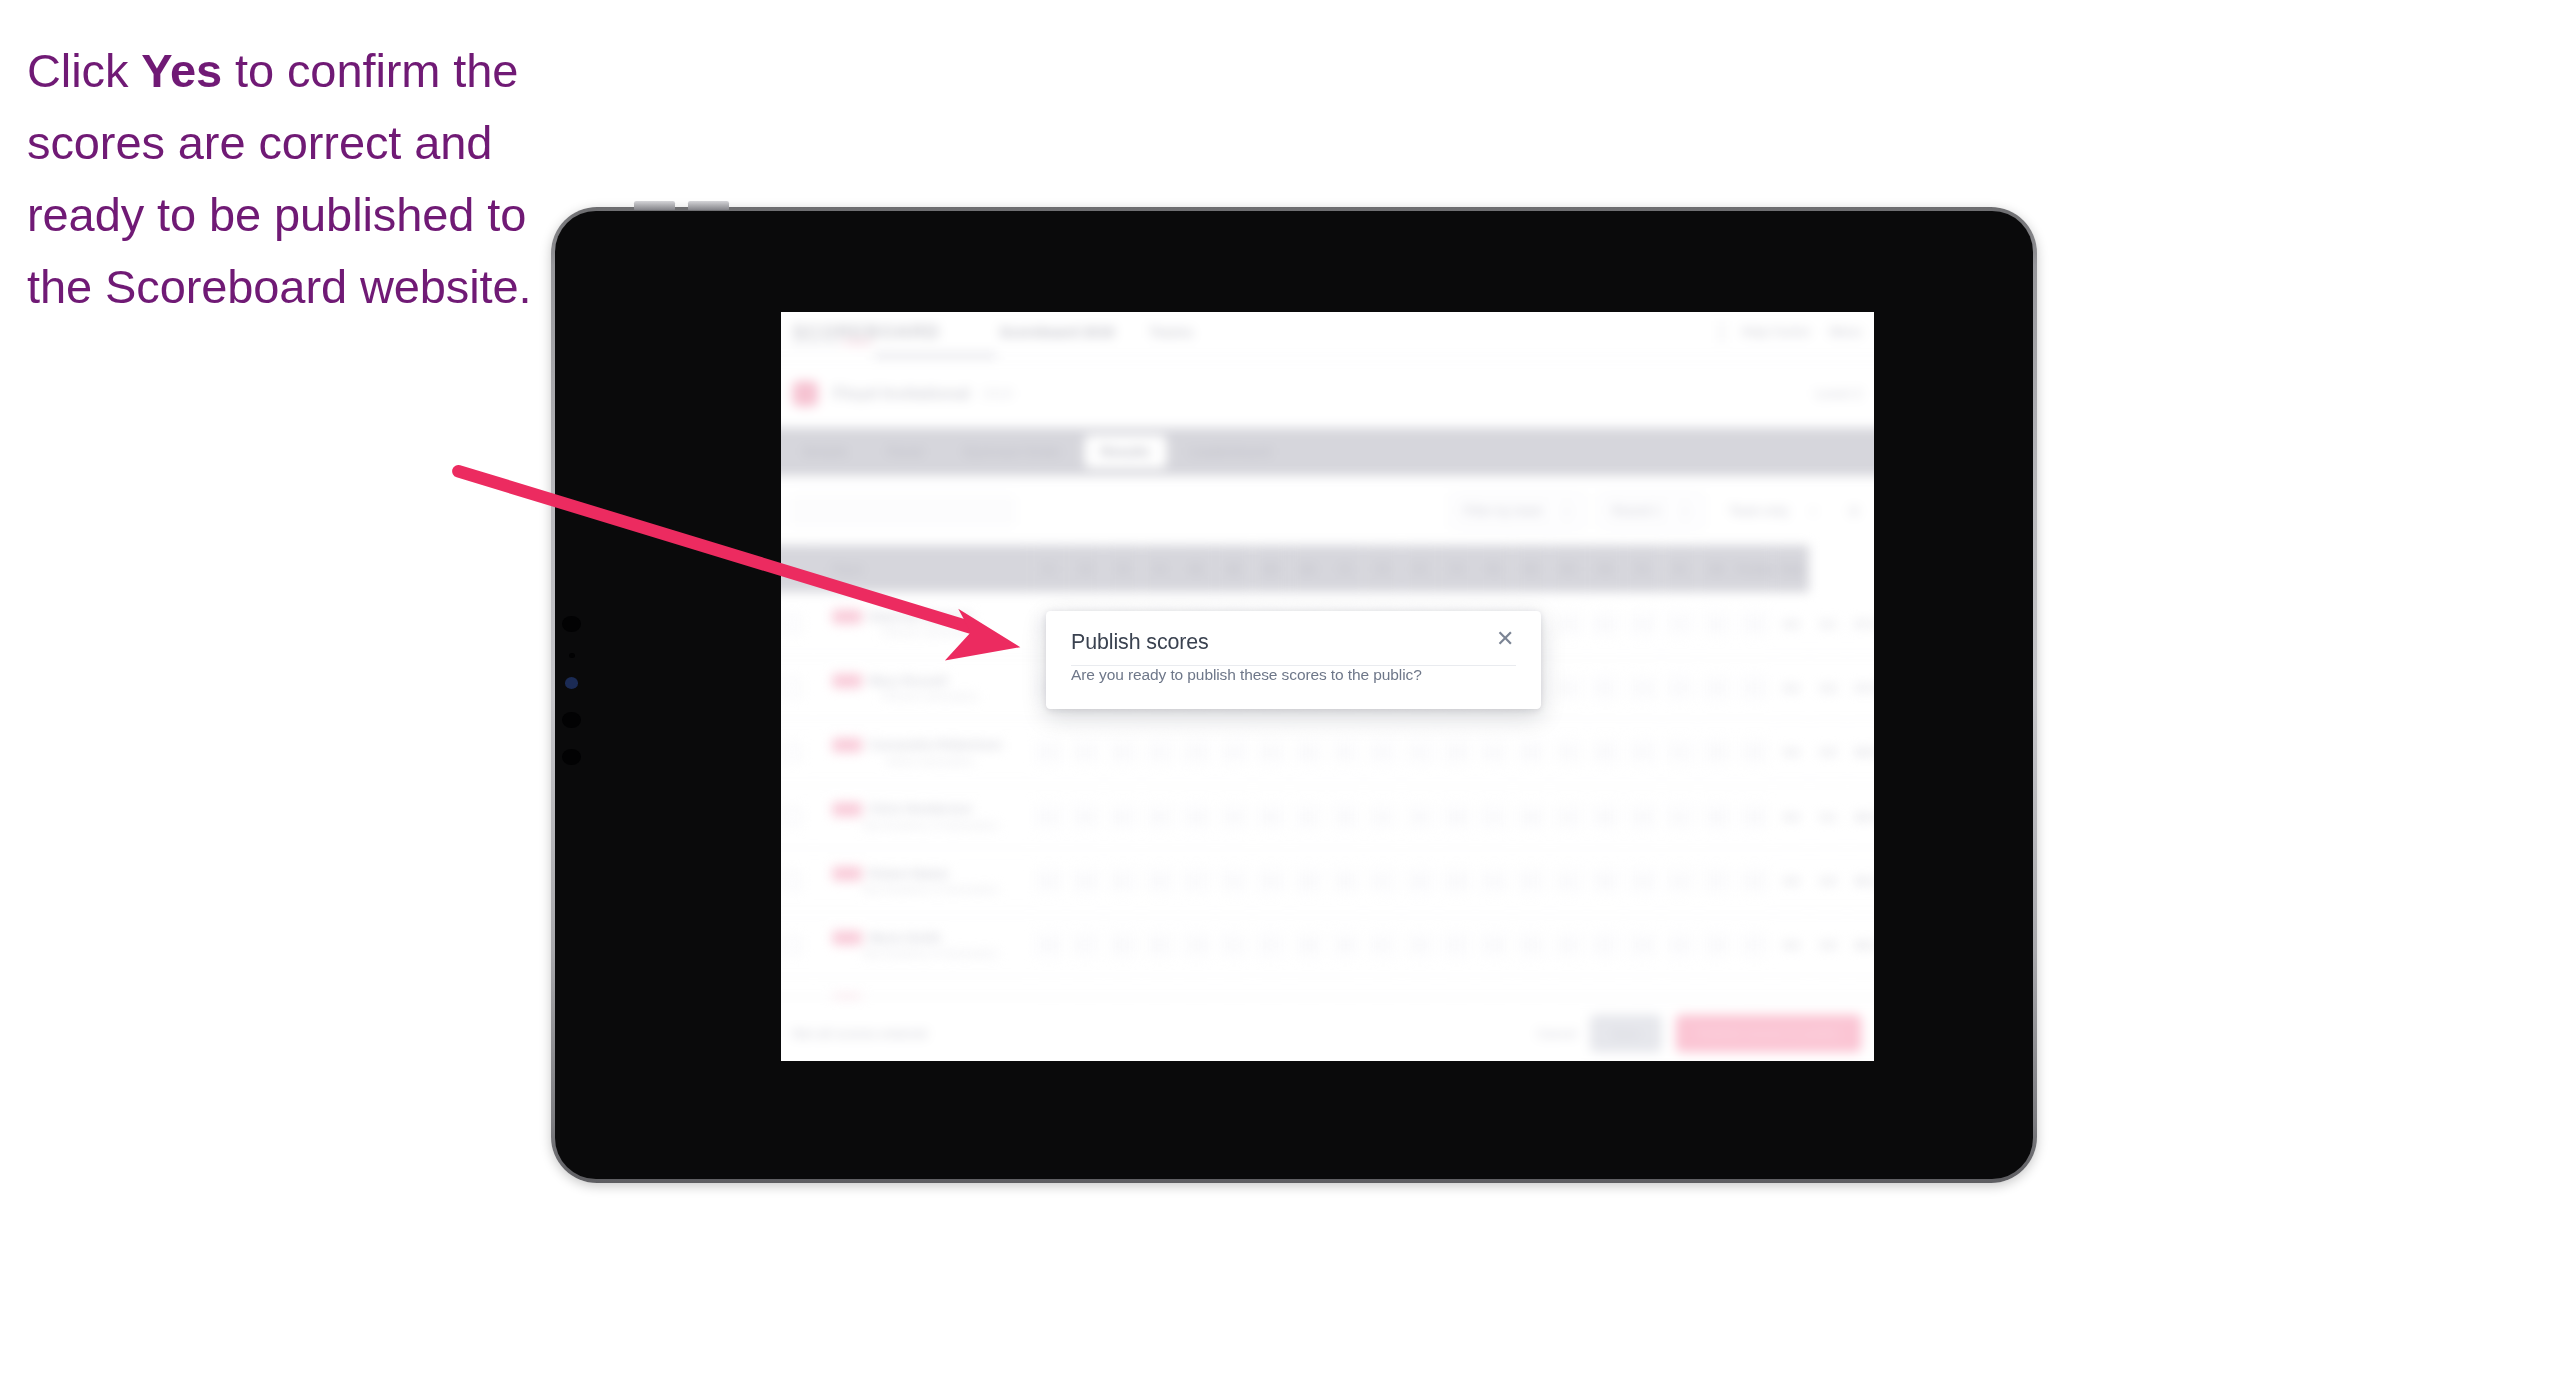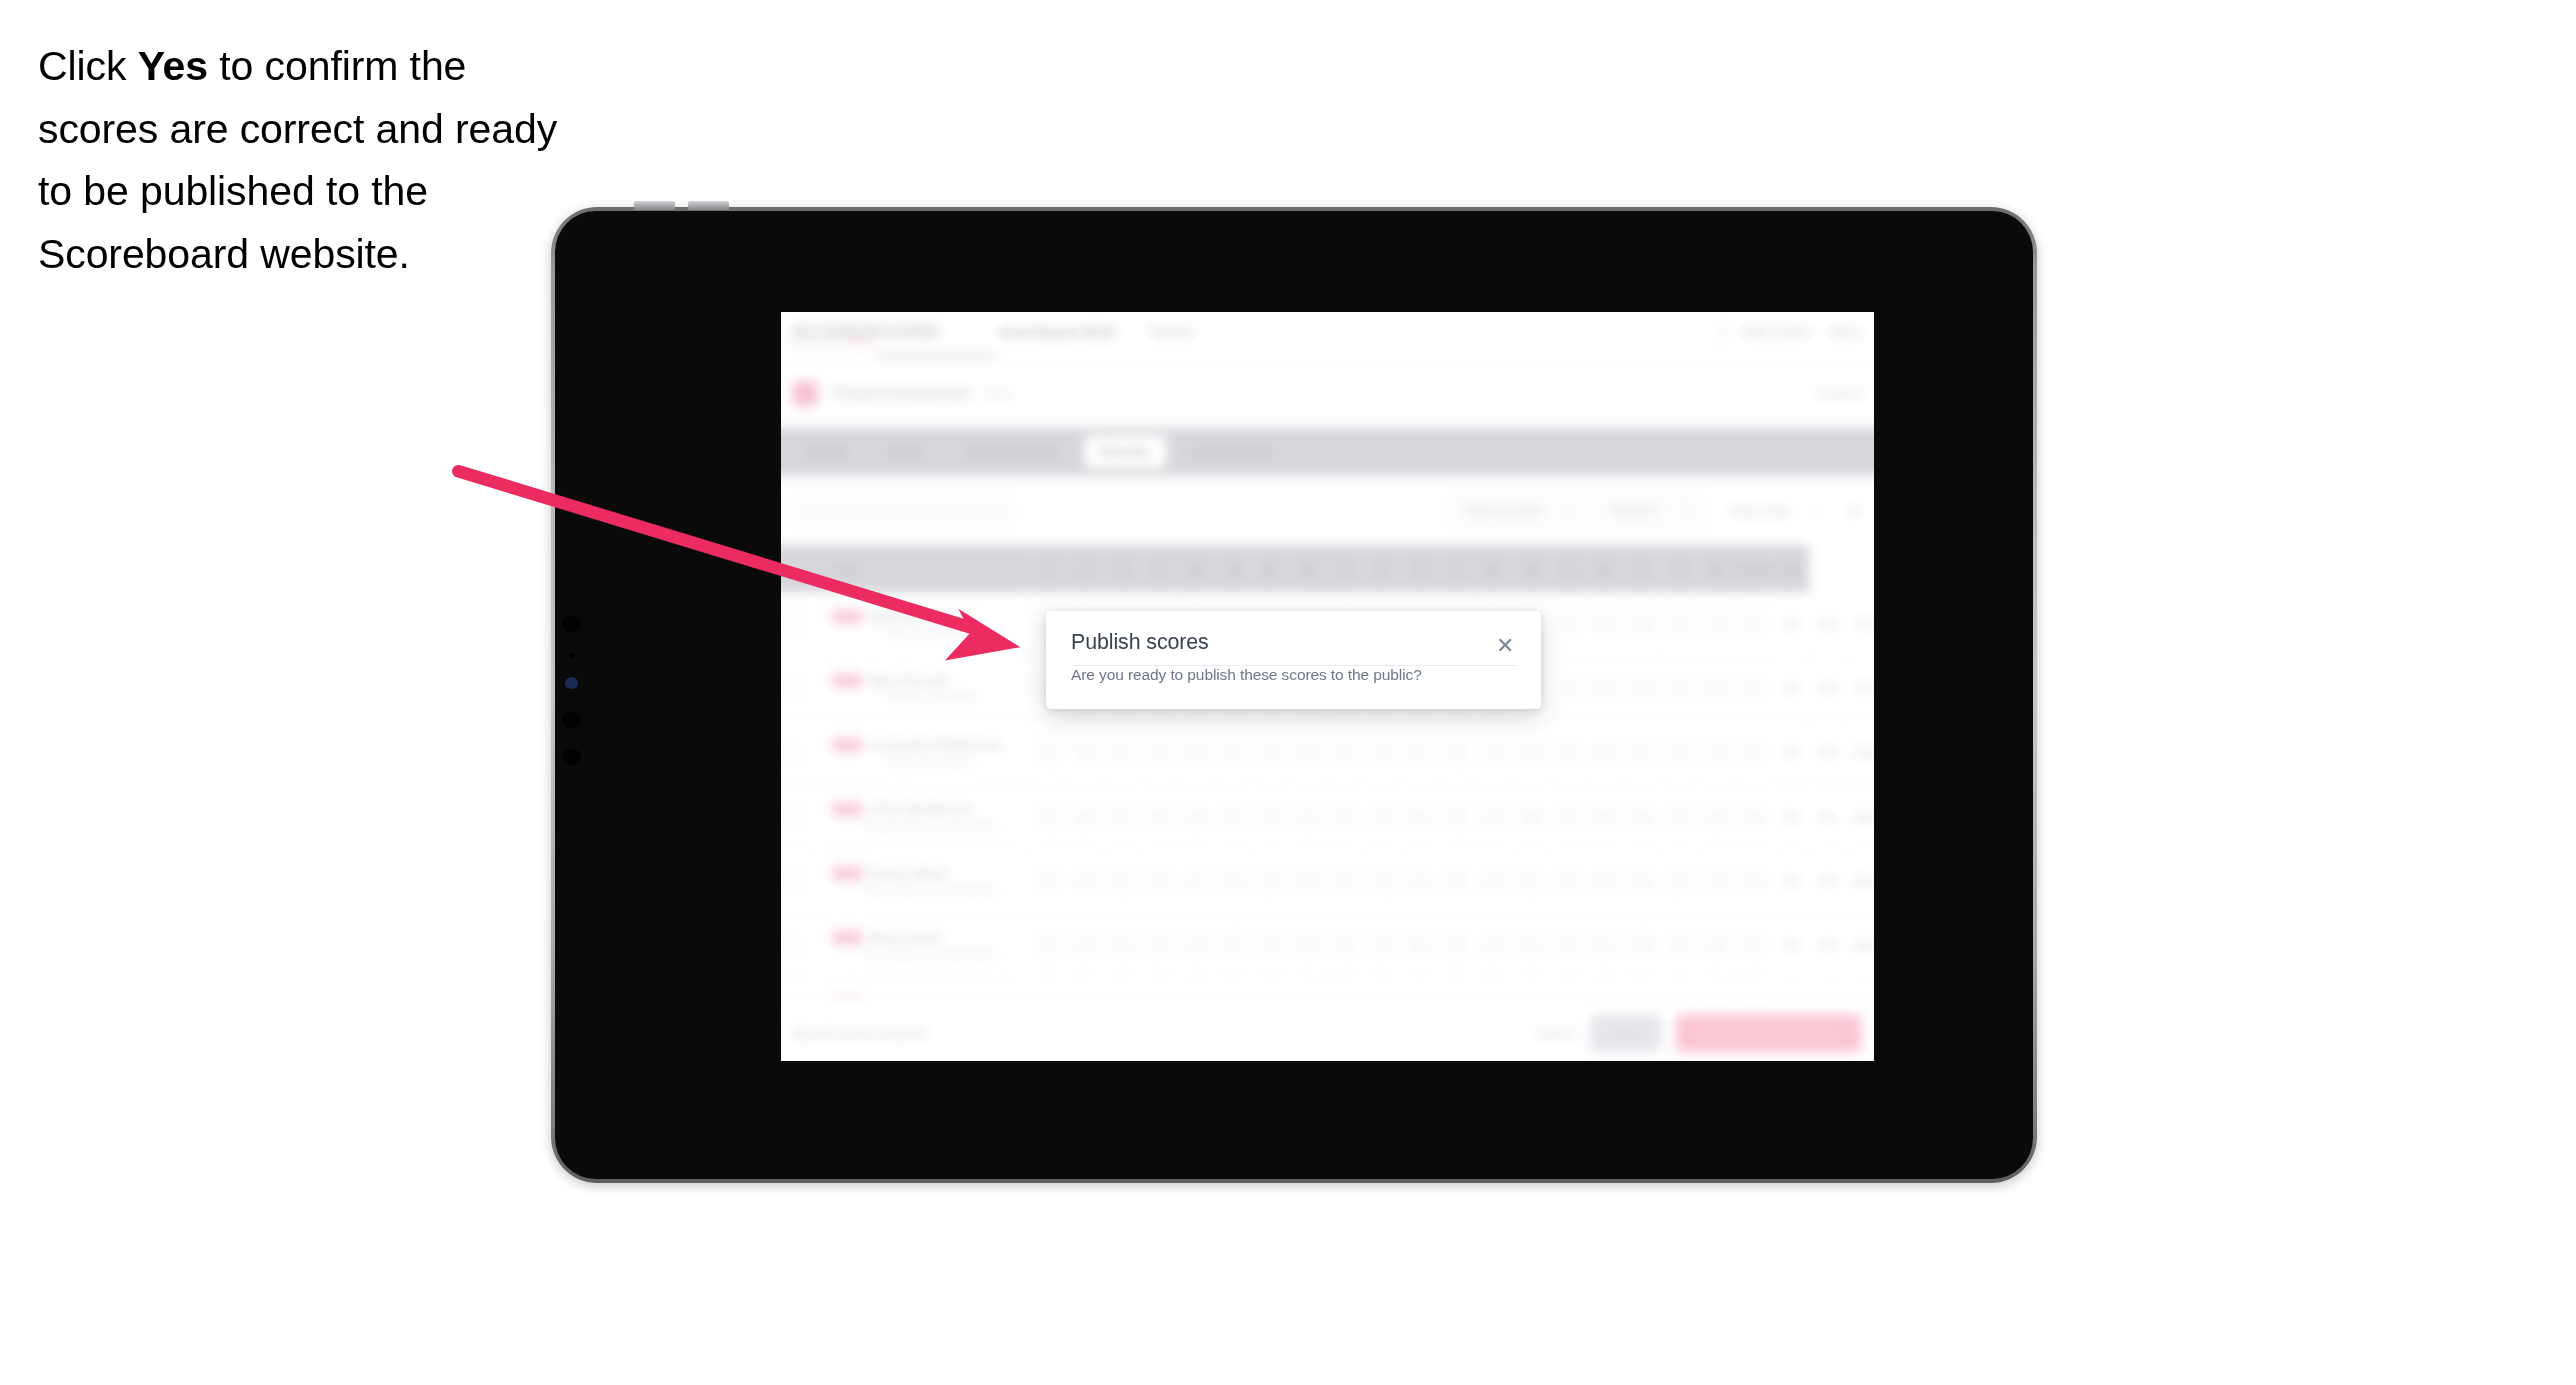--- a/index.html
+++ b/index.html
@@ -12,27 +12,27 @@
     height: 1386px;
     position: relative;
     overflow: hidden;
     font-family: "Liberation Sans", sans-serif;
     -webkit-font-smoothing: antialiased;
   }
 
   
   #caption {
     position: absolute;
-    left: 38px;
+    left: 27px;
     top: 35px;
     width: 547px;
     font-family: "Liberation Sans", sans-serif;
-    font-size: 41px;
+    font-size: 47px;
     line-height: 1.53;
-    color: #000000;
+    color: #701a75;
     letter-spacing: -0.1px;
   }
   #caption b { font-weight: 700; }
 
   
   #arrow-svg {
     position: absolute;
     left: 0;
     top: 0;
     width: 2576px;
@@ -322,21 +322,21 @@
     width: 495px;
     z-index: 40;
     background: #ffffff;
     border-radius: 4.4px;
     box-shadow: 0 7.4px 25px rgba(20,24,40,0.17), 0 1.5px 6px rgba(20,24,40,0.10);
     padding: 19px 25px 25px 25px;
     box-sizing: border-box;
   }
   #modal-header {
     display: flex;
-    align-items: flex-end;
+    align-items: flex-start;
     border-bottom: 0.7px solid #e9ebef;
     padding-bottom: 10.4px;
   }
   #modal-title {
     font-size: 21.4px;
     color: #3a4250;
     font-weight: 400;
     letter-spacing: -0.1px;
   }
   #modal-close {

